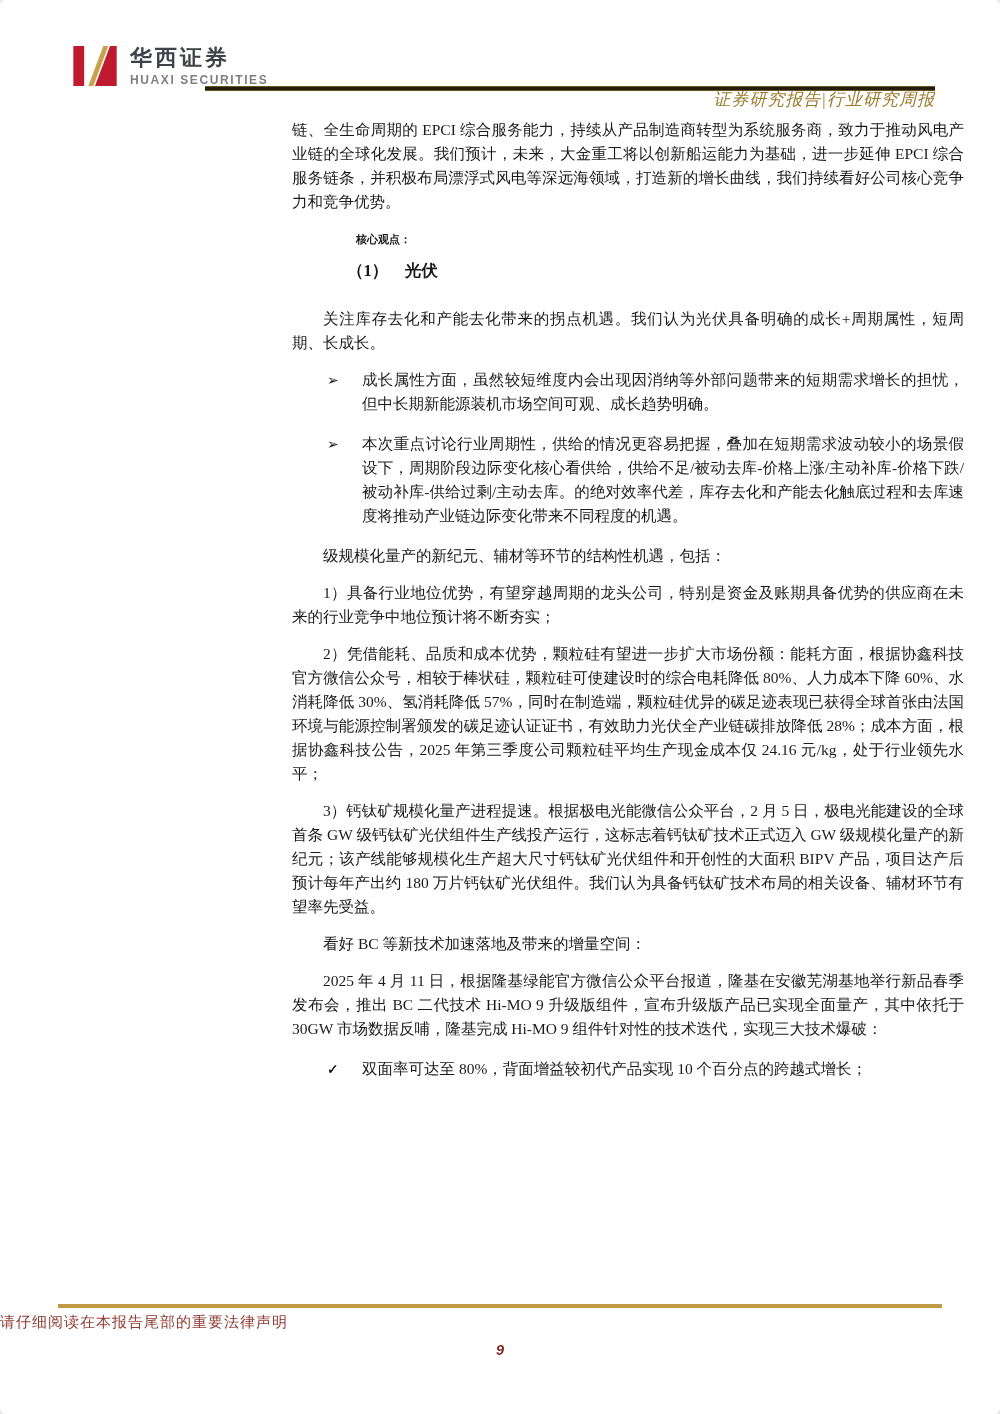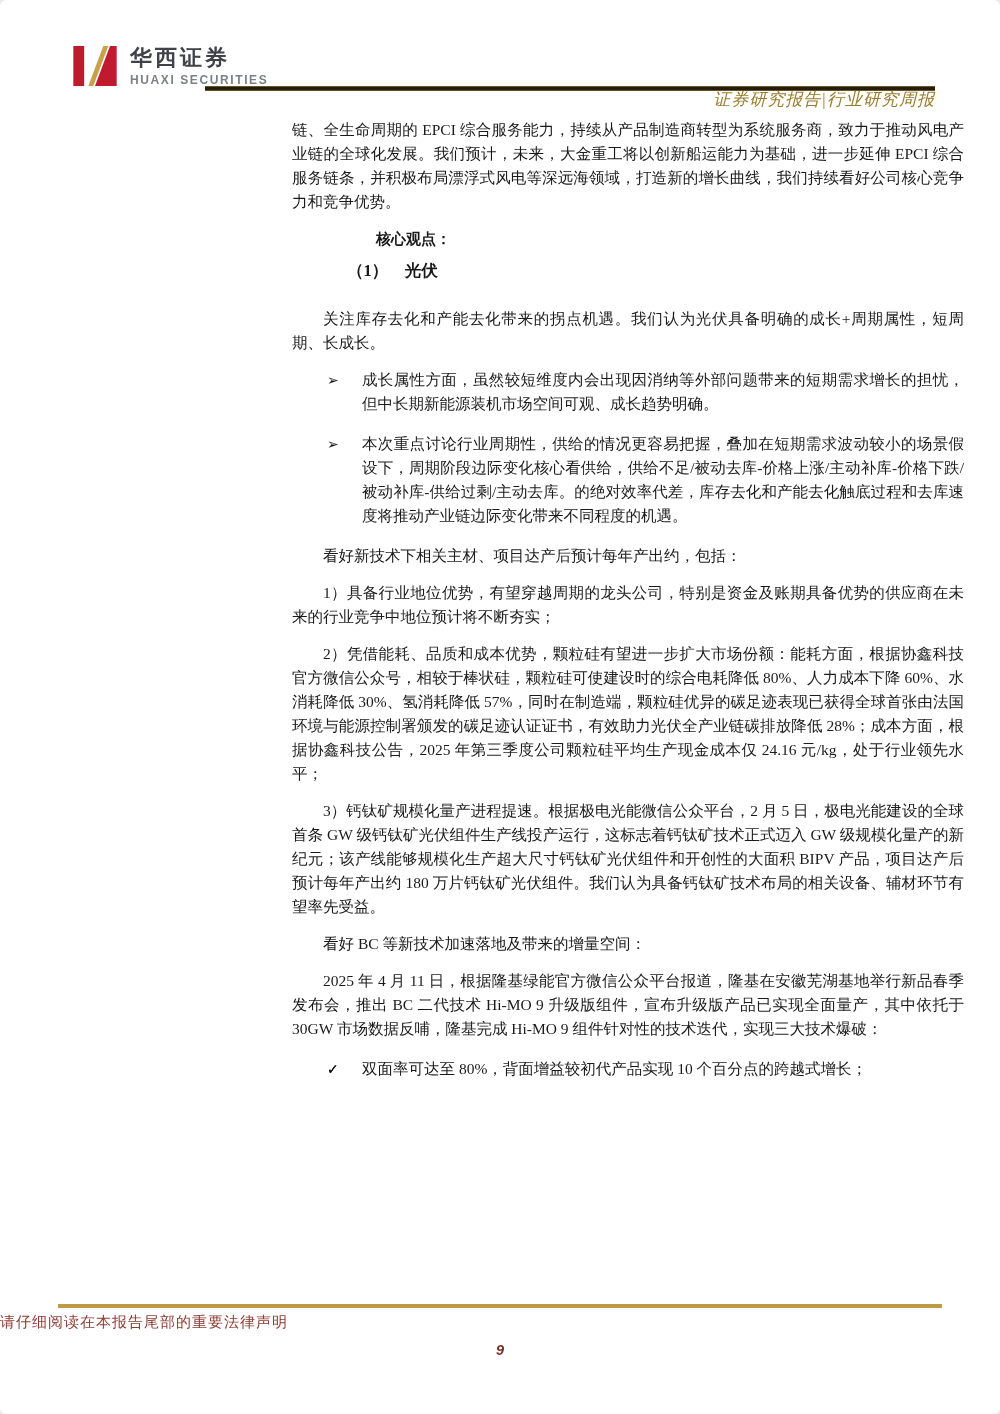--- a/index.html
+++ b/index.html
@@ -27,21 +27,21 @@
     position:absolute;left:205px;top:86px;width:730px;height:5px;
     background:linear-gradient(to bottom,#8d7135 0%,#241d09 30%,#241d09 70%,#8d7135 100%);
   }
   
   .content{
     position:absolute;left:292px;top:118px;width:672px;
     font-size:15.5px;line-height:24px;text-align:justify;
   }
   .content p{margin:0 0 13px 0;}
   p.indent{text-indent:2em;}
-  .h-core{margin:2px 0 8px 84px;font-weight:bold;font-size:15px;}
+  .h-core{margin:2px 0 8px 64px;font-weight:bold;font-size:11px;}
   .h-sec{margin:0 0 24px 55px;font-weight:bold;font-size:16.5px;}
   ul.marker-list{list-style:none;margin:0 0 6px 0;padding:0;}
   ul.marker-list li{
     position:relative;margin:0 0 16px 0;padding-left:70px;
   }
   ul.marker-list li .marker{
     position:absolute;left:35px;top:0;width:24px;
     font-family:"DejaVu Sans",sans-serif;font-size:14px;color:#111;
   }
   
@@ -90,21 +90,21 @@
       <li>
         <span class="marker">➢</span>
         <span>成长属性方面，虽然较短维度内会出现因消纳等外部问题带来的短期需求增长的担忧，但中长期新能源装机市场空间可观、成长趋势明确。</span>
       </li>
       <li>
         <span class="marker">➢</span>
         <span>本次重点讨论行业周期性，供给的情况更容易把握，叠加在短期需求波动较小的场景假设下，周期阶段边际变化核心看供给，供给不足/被动去库-价格上涨/主动补库-价格下跌/被动补库-供给过剩/主动去库。的绝对效率代差，库存去化和产能去化触底过程和去库速度将推动产业链边际变化带来不同程度的机遇。</span>
       </li>
     </ul>
 
-    <p class="indent">看好新技术下相关主材、项目达产后预计每年产出约，包括：</p>
+    <p class="indent">级规模化量产的新纪元、辅材等环节的结构性机遇，包括：</p>
     <p class="indent">1）具备行业地位优势，有望穿越周期的龙头公司，特别是资金及账期具备优势的供应商在未来的行业竞争中地位预计将不断夯实；</p>
     <p class="indent">2）凭借能耗、品质和成本优势，颗粒硅有望进一步扩大市场份额：能耗方面，根据协鑫科技官方微信公众号，相较于棒状硅，颗粒硅可使建设时的综合电耗降低 80%、人力成本下降 60%、水消耗降低 30%、氢消耗降低 57%，同时在制造端，颗粒硅优异的碳足迹表现已获得全球首张由法国环境与能源控制署颁发的碳足迹认证证书，有效助力光伏全产业链碳排放降低 28%；成本方面，根据协鑫科技公告，2025 年第三季度公司颗粒硅平均生产现金成本仅 24.16 元/kg，处于行业领先水平；</p>
     <p class="indent">3）钙钛矿规模化量产进程提速。根据极电光能微信公众平台，2 月 5 日，极电光能建设的全球首条 GW 级钙钛矿光伏组件生产线投产运行，这标志着钙钛矿技术正式迈入 GW 级规模化量产的新纪元；该产线能够规模化生产超大尺寸钙钛矿光伏组件和开创性的大面积 BIPV 产品，项目达产后预计每年产出约 180 万片钙钛矿光伏组件。我们认为具备钙钛矿技术布局的相关设备、辅材环节有望率先受益。</p>
 
     <p class="indent">看好 BC 等新技术加速落地及带来的增量空间：</p>
     <p class="indent">2025 年 4 月 11 日，根据隆基绿能官方微信公众平台报道，隆基在安徽芜湖基地举行新品春季发布会，推出 BC 二代技术 Hi-MO 9 升级版组件，宣布升级版产品已实现全面量产，其中依托于 30GW 市场数据反哺，隆基完成 Hi-MO 9 组件针对性的技术迭代，实现三大技术爆破：</p>
 
     <ul class="marker-list">
       <li>
         <span class="marker">✓</span>

